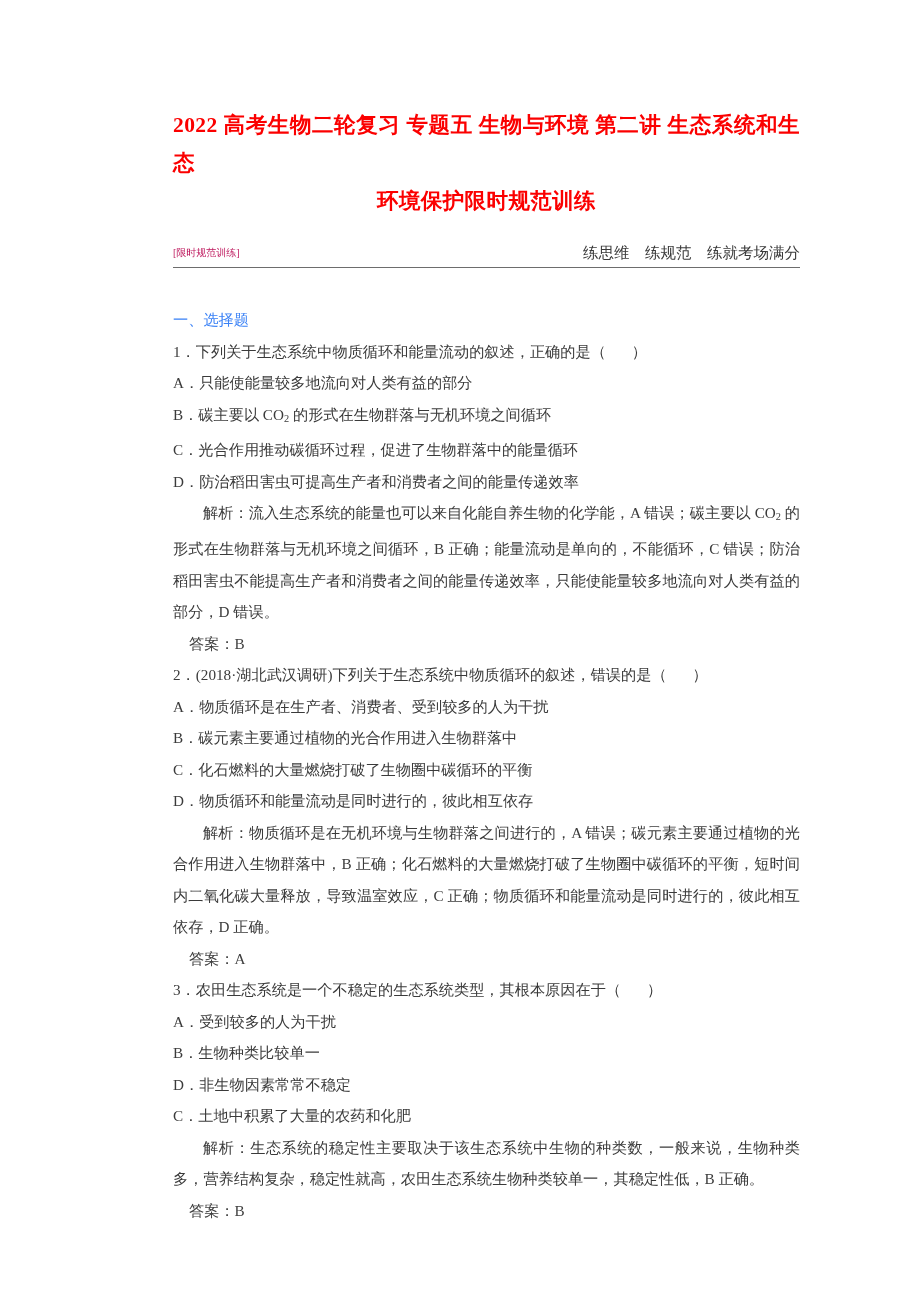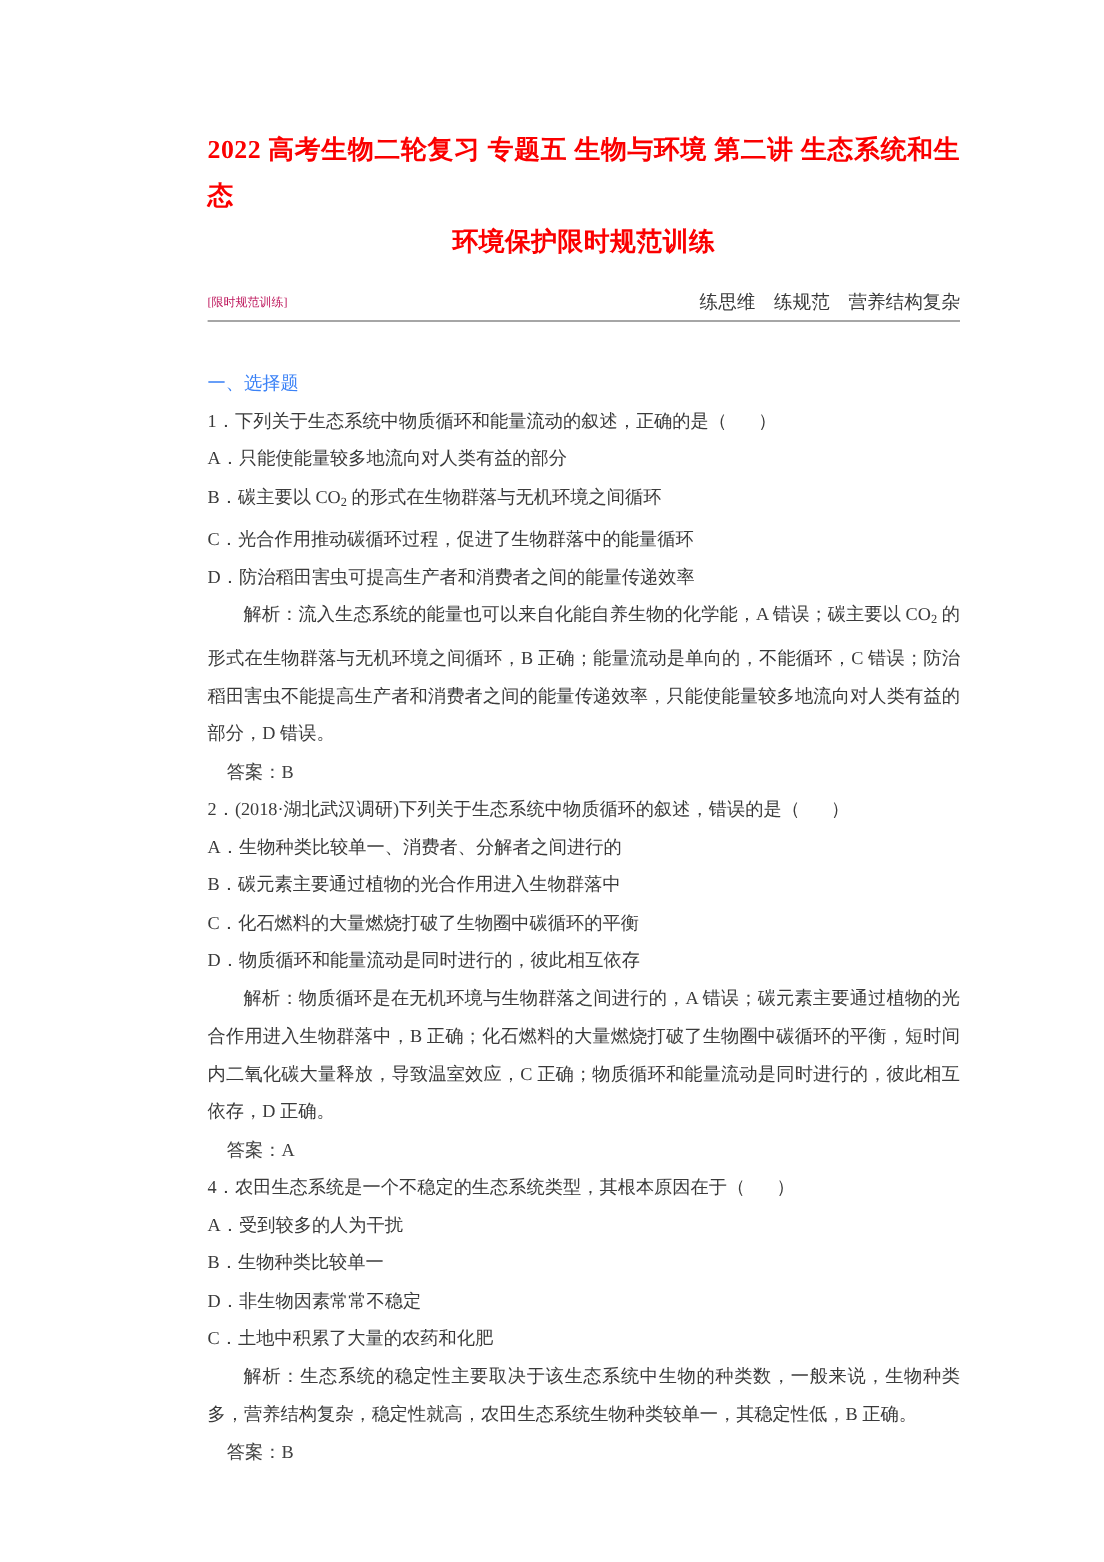--- a/index.html
+++ b/index.html
@@ -126,47 +126,47 @@
 <div class="page">
   <div class="content">
 
     <div class="doc-title" style="color: rgb(251, 0, 0);">
       <span class="t-line t-line-1">2022 高考生物二轮复习 专题五 生物与环境 第二讲 生态系统和生态</span>
       <span class="t-line t-line-2">环境保护限时规范训练</span>
     </div>
 
     <div class="header-band">
       <span class="header-left">[限时规范训练]</span>
-      <span class="header-right">练思维　练规范　营养结构复杂</span>
+      <span class="header-right">练思维　练规范　练就考场满分</span>
     </div>
 
     <div class="section-label">一、选择题</div>
 
     <div class="qblock">
       <div class="q-line"><span>1．下列关于生态系统中物质循环和能量流动的叙述，正确的是（</span><span class="paren-gap"></span><span>）</span></div>
       <div class="opt-line">A．只能使能量较多地流向对人类有益的部分</div>
       <div class="opt-line">B．碳主要以 CO<sub>2</sub> 的形式在生物群落与无机环境之间循环</div>
       <div class="opt-line">C．光合作用推动碳循环过程，促进了生物群落中的能量循环</div>
       <div class="opt-line">D．防治稻田害虫可提高生产者和消费者之间的能量传递效率</div>
       <div class="explain">解析：流入生态系统的能量也可以来自化能自养生物的化学能，A 错误；碳主要以 CO<sub>2</sub> 的形式在生物群落与无机环境之间循环，B 正确；能量流动是单向的，不能循环，C 错误；防治稻田害虫不能提高生产者和消费者之间的能量传递效率，只能使能量较多地流向对人类有益的部分，D 错误。</div>
       <div class="answer-line">答案：B</div>
     </div>
 
     <div class="qblock">
       <div class="q-line"><span>2．(2018·湖北武汉调研)下列关于生态系统中物质循环的叙述，错误的是（</span><span class="paren-gap"></span><span>）</span></div>
-      <div class="opt-line">A．生物种类比较单一、消费者、分解者之间进行的</div>
+      <div class="opt-line">A．物质循环是在生产者、消费者、受到较多的人为干扰</div>
       <div class="opt-line">B．碳元素主要通过植物的光合作用进入生物群落中</div>
       <div class="opt-line">C．化石燃料的大量燃烧打破了生物圈中碳循环的平衡</div>
       <div class="opt-line">D．物质循环和能量流动是同时进行的，彼此相互依存</div>
       <div class="explain">解析：物质循环是在无机环境与生物群落之间进行的，A 错误；碳元素主要通过植物的光合作用进入生物群落中，B 正确；化石燃料的大量燃烧打破了生物圈中碳循环的平衡，短时间内二氧化碳大量释放，导致温室效应，C 正确；物质循环和能量流动是同时进行的，彼此相互依存，D 正确。</div>
       <div class="answer-line">答案：A</div>
     </div>
 
     <div class="qblock">
-      <div class="q-line"><span>4．农田生态系统是一个不稳定的生态系统类型，其根本原因在于（</span><span class="paren-gap"></span><span>）</span></div>
+      <div class="q-line"><span>3．农田生态系统是一个不稳定的生态系统类型，其根本原因在于（</span><span class="paren-gap"></span><span>）</span></div>
       <div class="opt-line">A．受到较多的人为干扰</div>
       <div class="opt-line">B．生物种类比较单一</div>
       <div class="opt-line">D．非生物因素常常不稳定</div>
       <div class="opt-line">C．土地中积累了大量的农药和化肥</div>
       <div class="explain">解析：生态系统的稳定性主要取决于该生态系统中生物的种类数，一般来说，生物种类多，营养结构复杂，稳定性就高，农田生态系统生物种类较单一，其稳定性低，B 正确。</div>
       <div class="answer-line">答案：B</div>
     </div>
 
   </div>
 </div>

